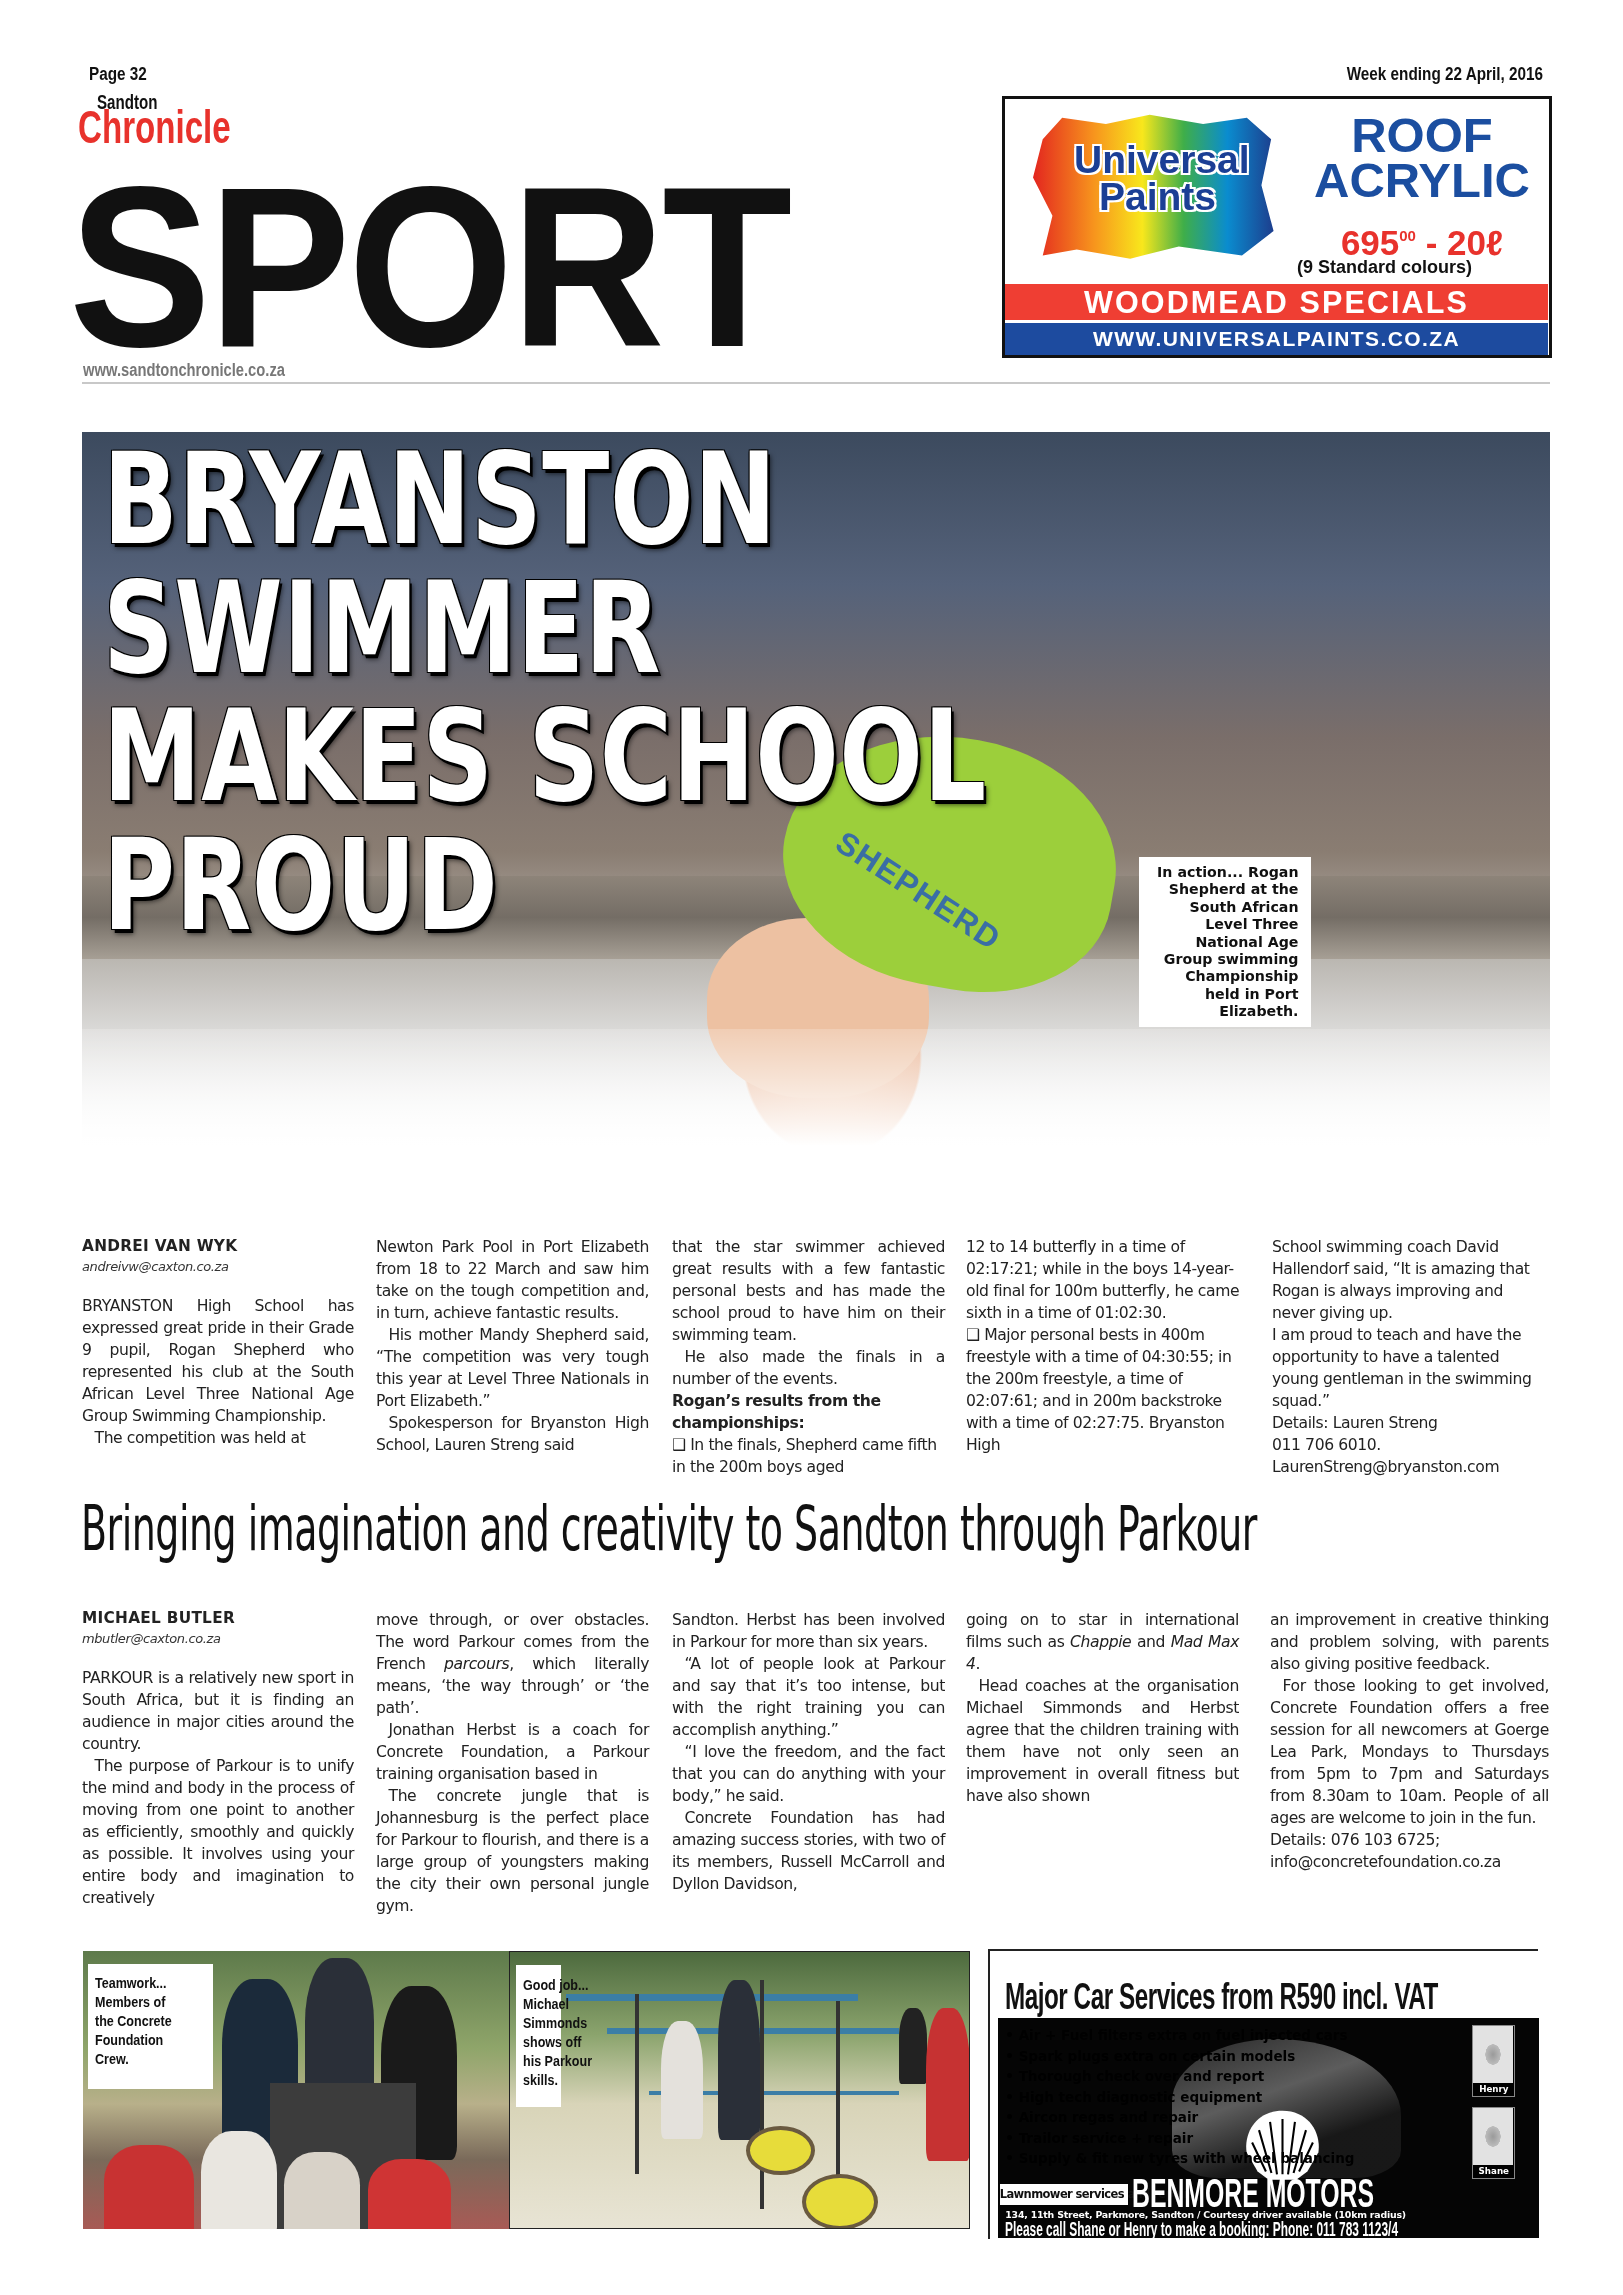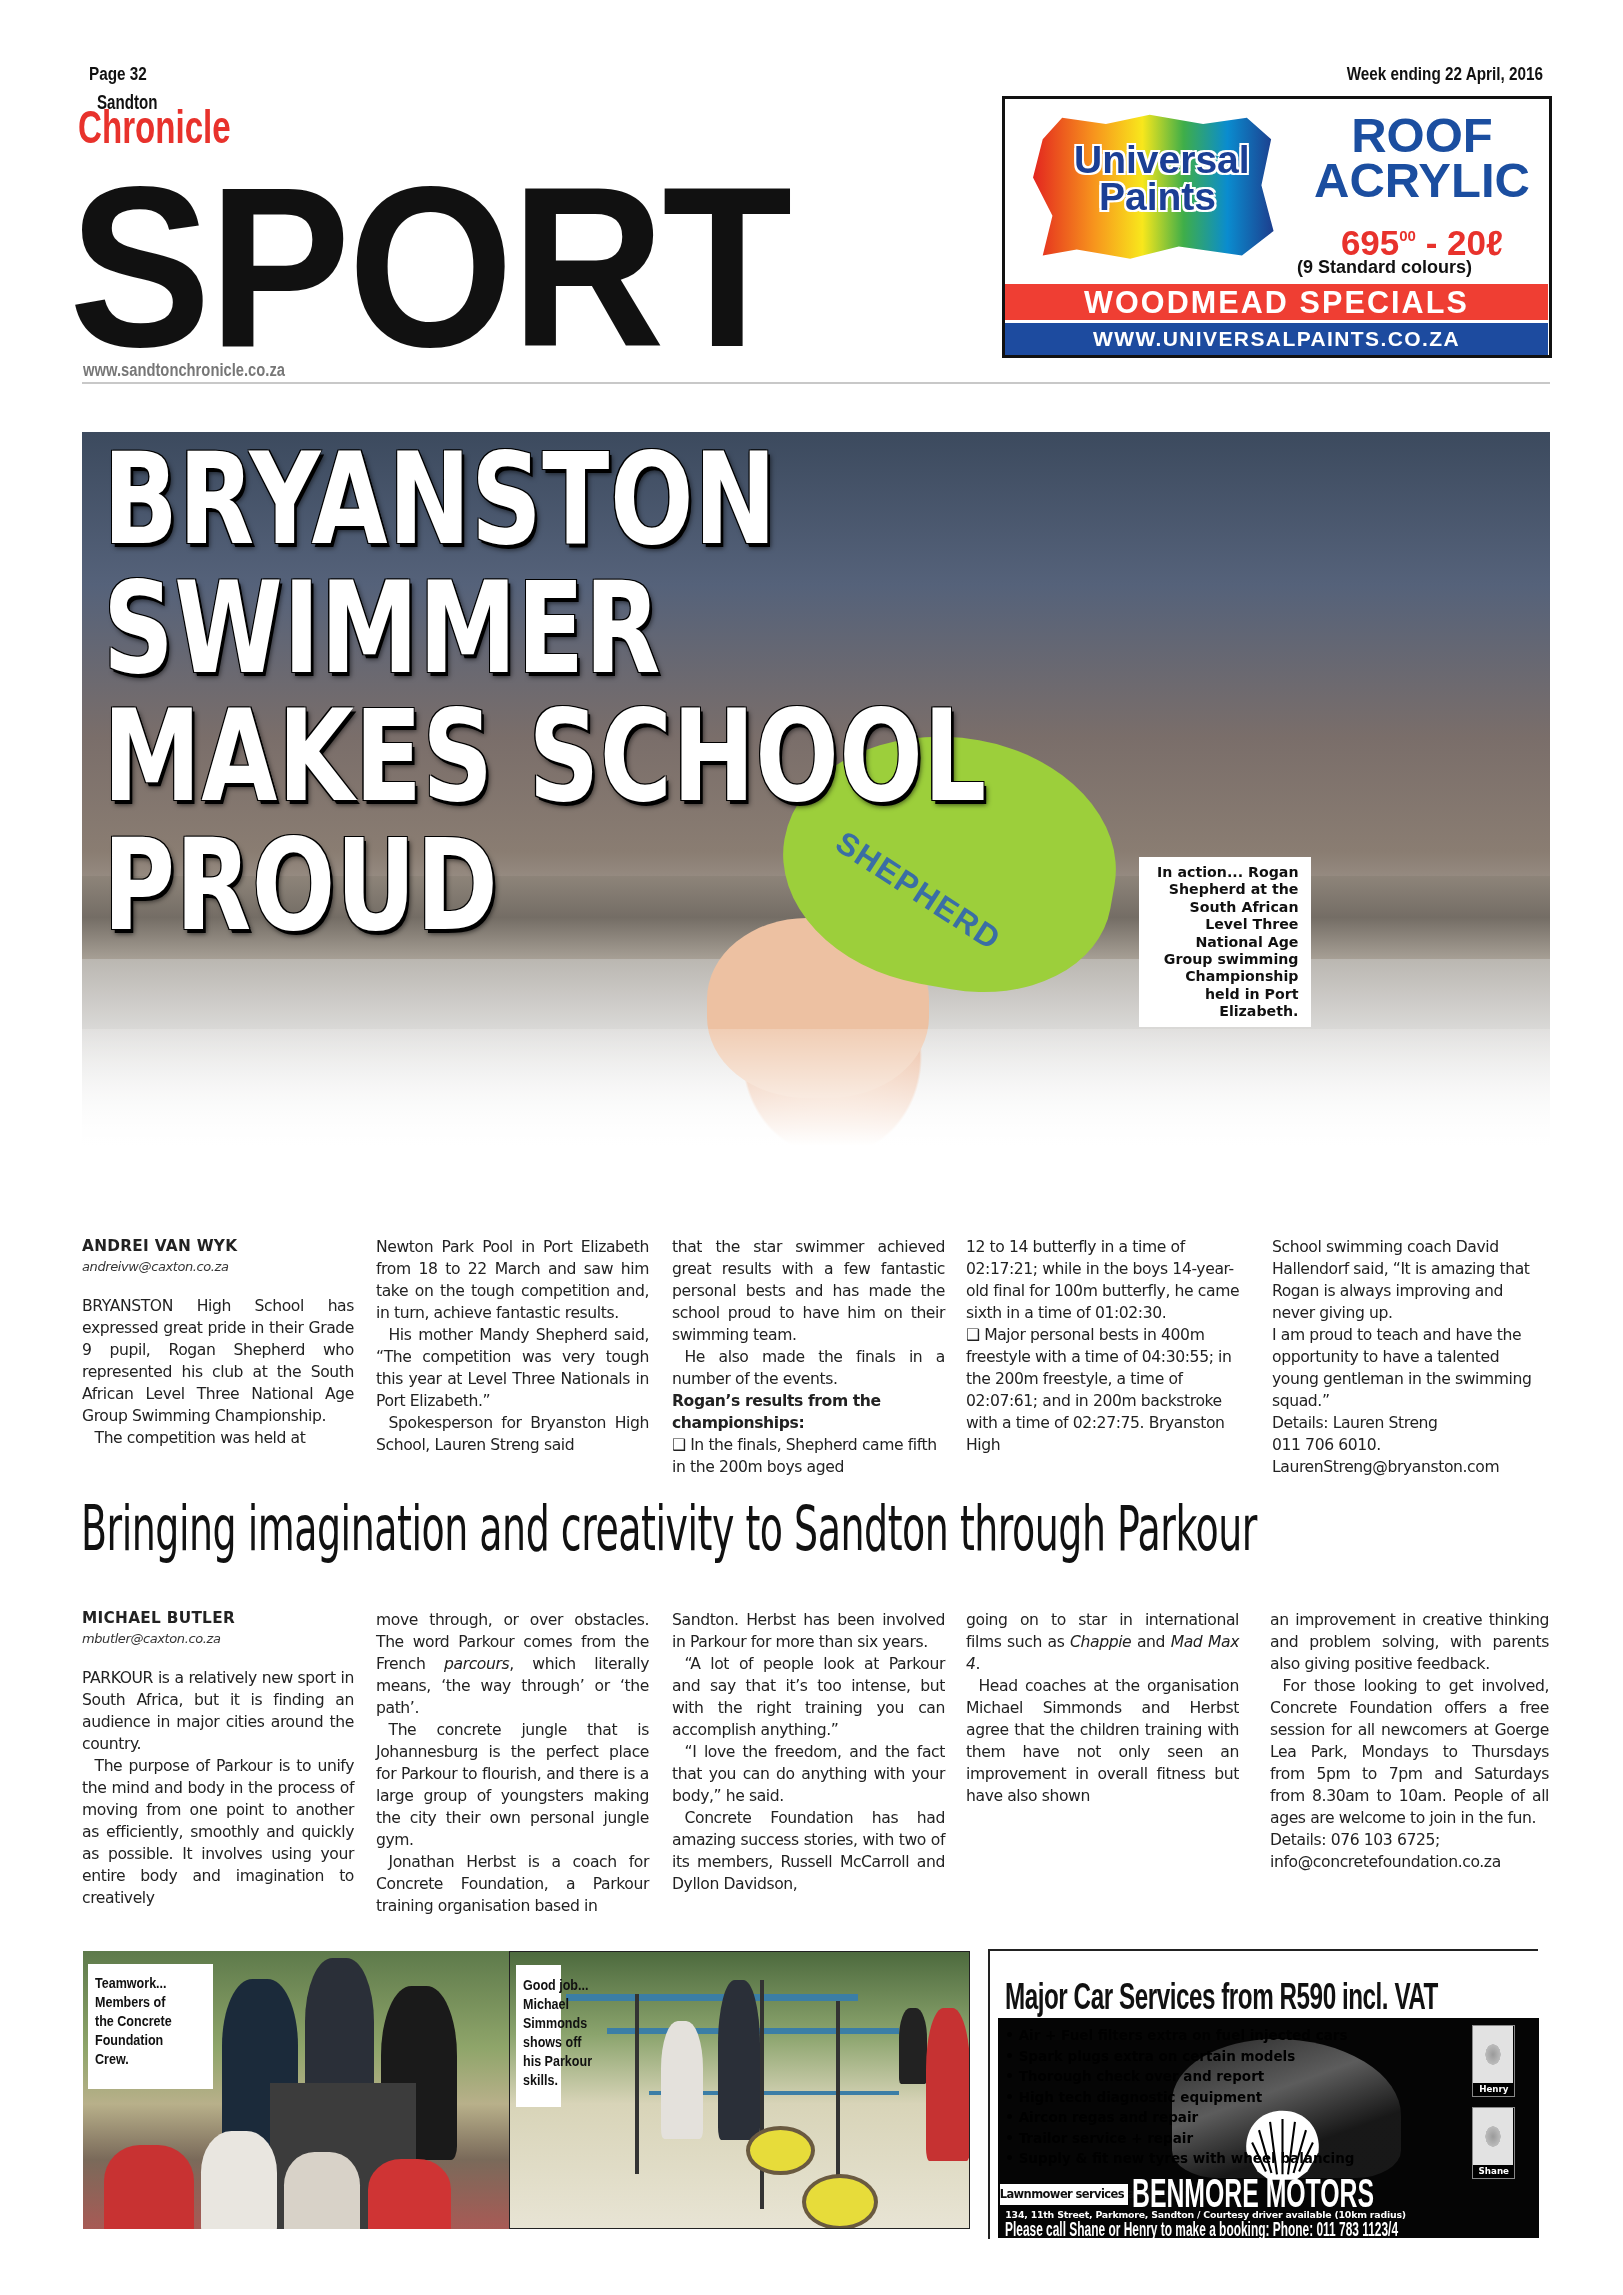--- a/index.html
+++ b/index.html
@@ -161,22 +161,22 @@
 <div class="abs headline2">Bringing imagination and creativity to Sandton through Parkour</div>
 
 <div class="col" style="left:82px;top:1609px;width:272px;">
   <div class="byline">MICHAEL BUTLER</div>
   <div class="email">mbutler@caxton.co.za</div>
   <p>PARKOUR is a relatively new sport in South Africa, but it is finding an audience in major cities around the country.</p>
   <p class="ind">The purpose of Parkour is to unify the mind and body in the process of moving from one point to another as efficiently, smoothly and quickly as possible. It involves using your entire body and imagination to creatively</p>
 </div>
 <div class="col" style="left:376px;top:1609px;width:273px;">
   <p><span>move through, or over obstacles. The word Parkour comes from the French </span><i>parcours</i><span>, which literally means, ‘the way through’ or ‘the path’.</span></p>
+  <p class="ind">Jonathan Herbst is a coach for Concrete Foundation, a Parkour training organisation based in</p>
   <p class="ind">The concrete jungle that is Johannesburg is the perfect place for Parkour to flourish, and there is a large group of youngsters making the city their own personal jungle gym.</p>
-  <p class="ind">Jonathan Herbst is a coach for Concrete Foundation, a Parkour training organisation based in</p>
 </div>
 <div class="col" style="left:672px;top:1609px;width:273px;">
   <p>Sandton. Herbst has been involved in Parkour for more than six years.</p>
   <p class="ind">“A lot of people look at Parkour and say that it’s too intense, but with the right training you can accomplish anything.”</p>
   <p class="ind">“I love the freedom, and the fact that you can do anything with your body,” he said.</p>
   <p class="ind">Concrete Foundation has had amazing success stories, with two of its members, Russell McCarroll and Dyllon Davidson,</p>
 </div>
 <div class="col" style="left:966px;top:1609px;width:273px;">
   <p><span>going on to star in international films such as </span><i>Chappie</i><span> and </span><i>Mad Max 4</i><span>.</span></p>
   <p class="ind">Head coaches at the organisation Michael Simmonds and Herbst agree that the children training with them have not only seen an improvement in overall fitness but have also shown</p>

